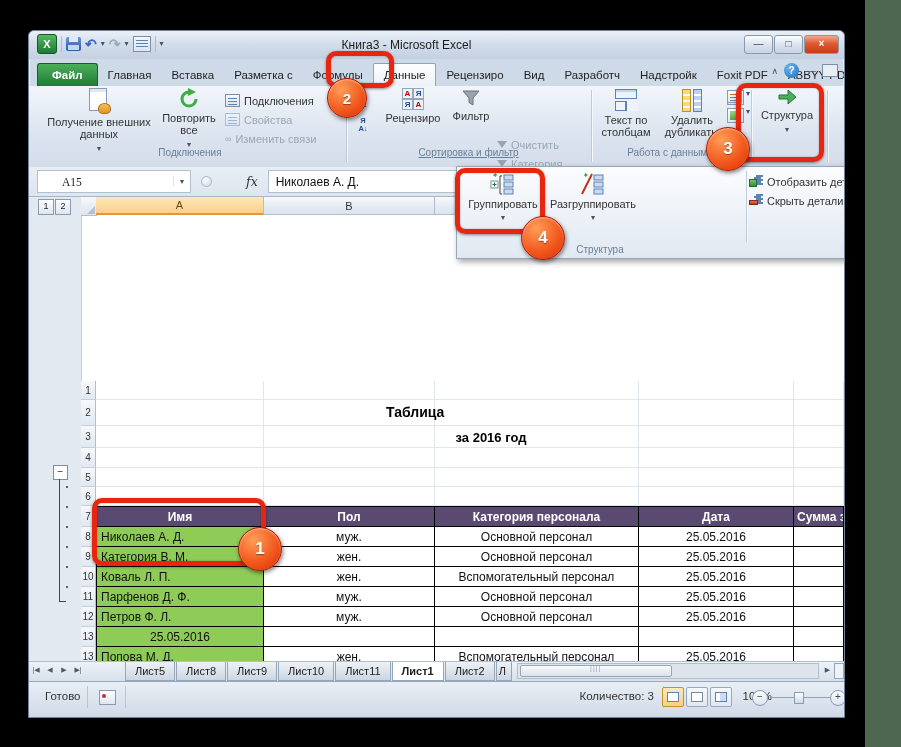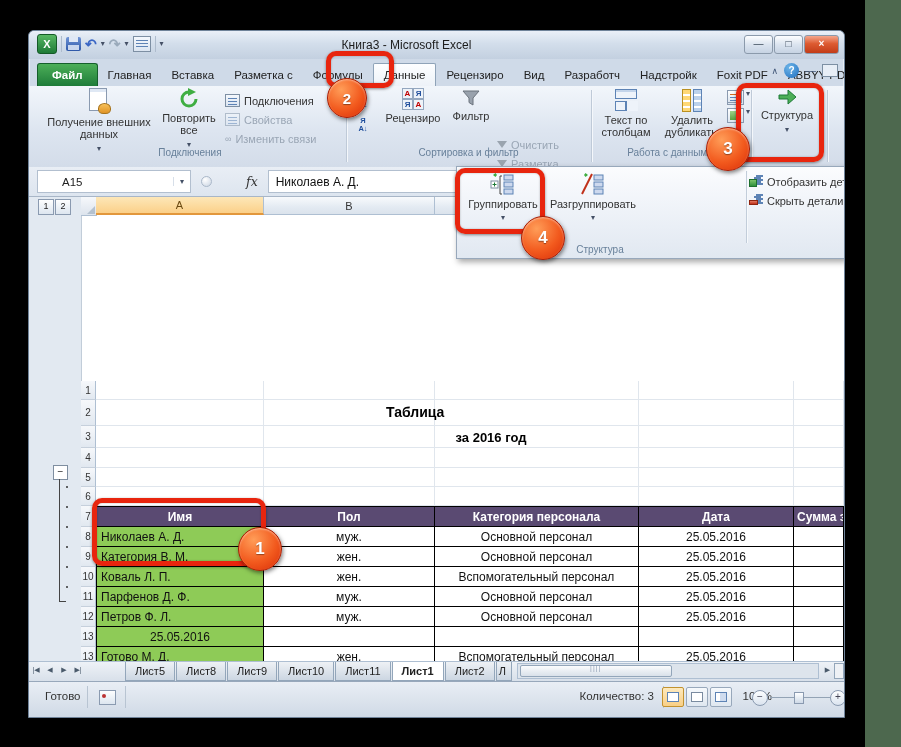--- a/index.html
+++ b/index.html
@@ -97,21 +97,21 @@
   .tiny.c:after{content:"";position:absolute;left:2px;top:3px;width:10px;height:1px;background:#d06a1f;
                 box-shadow:0 3px 0 #5d83b5,0 6px 0 #5d83b5;}
   .tiny.w:after{content:"";position:absolute;left:2px;top:2px;right:2px;bottom:2px;
                 background:linear-gradient(#9fd489,#5aa13f);}
   .ic-outline-arrow{margin-bottom:3px;}
 
   
   .fbar{position:absolute;left:0;top:136px;width:100%;height:30px;background:linear-gradient(#e9eef5,#dde5ef);
         display:flex;align-items:center;padding-left:8px;box-sizing:border-box;border-bottom:1px solid #a8b6c7;}
   .namebox{width:152px;height:21px;background:#fff;border:1px solid #b2bfcf;display:flex;align-items:center;
-           font-size:11.5px;color:#222;}
+           font-size:11.5px;color:#222;font-family:Liberation Serif, serif;}
   .namebox .nbtext{flex:1;padding-left:24px;}
   .namebox .nbarr{width:16px;text-align:center;font-size:8px;color:#445066;border-left:1px solid #d7dfe9;}
   .fbtn-dot{width:9px;height:9px;border-radius:50%;background:radial-gradient(circle at 35% 30%,#fff,#c9d4e2);
             border:1px solid #aab8c9;margin:0 8px 0 10px;}
   .fx{font-family:"DejaVu Serif",serif;font-style:italic;font-size:12.5px;color:#333;margin:0 10px 0 26px;}
   .fvalue{flex:1;height:21px;background:#fff;border:1px solid #b2bfcf;border-right:none;display:flex;
           align-items:center;font-size:12px;color:#111;padding-left:7px;}
 
   
   .flyout{position:absolute;left:427px;top:135px;width:388px;height:91px;z-index:20;
@@ -316,28 +316,28 @@
       </svg>
       <span>Фильтр</span>
     </div>
     <div class="smallcol" style="left:468px;top:5px;margin-top:44px;">
       <div class="smallitem off">
         <span class="mini-funnel"></span>
         <span>Очистить</span>
       </div>
       <div class="smallitem off">
         <span class="mini-funnel"></span>
-        <span>Разметка</span>
+        <span>Категория</span>
       </div>
       <div class="smallitem">
         <span class="mini-funnel on"></span>
         <span>Дополнительно</span>
       </div>
     </div>
-    <div class="glabel" style="left:317px;width:245px;">Сортировка и фильтр</div>
+    <div class="glabel" style="left:317px;width:245px;text-decoration:underline;">Сортировка и фильтр</div>
     <div class="gdiv" style="left:562px;"></div>
 
     <div class="bigbtn" style="left:566px;width:62px;">
       <div class="ic-t2c"></div>
       <span>Текст по столбцам</span>
     </div>
     <div class="bigbtn" style="left:630px;width:66px;">
       <div class="ic-dup"></div>
       <span>Удалить дубликаты</span>
     </div>
@@ -460,21 +460,21 @@
         <div class="c tdc" style="left: 406px; top: 410px; width: 204px; height: 20px;">Основной персонал</div>
         <div class="c tdc" style="left: 610px; top: 410px; width: 155px; height: 20px;">25.05.2016</div>
         <div class="c tdc" style="left: 765px; top: 410px; width: 50px; height: 20px;"></div>
         <div class="rh" style="top: 430px; height: 20px;">13</div>
         <div class="c green center" style="left: 67px; top: 430px; width: 168px; height: 20px;">25.05.2016</div>
         <div class="c tdc" style="left: 235px; top: 430px; width: 171px; height: 20px;"></div>
         <div class="c tdc" style="left: 406px; top: 430px; width: 204px; height: 20px;"></div>
         <div class="c tdc" style="left: 610px; top: 430px; width: 155px; height: 20px;"></div>
         <div class="c tdc" style="left: 765px; top: 430px; width: 50px; height: 20px;"></div>
         <div class="rh" style="top: 450px; height: 20px;">13</div>
-        <div class="c green" style="left: 67px; top: 450px; width: 168px; height: 20px;">Готово М. Д.</div>
+        <div class="c green" style="left: 67px; top: 450px; width: 168px; height: 20px;">Попова М. Д.</div>
         <div class="c tdc" style="left: 235px; top: 450px; width: 171px; height: 20px;">жен.</div>
         <div class="c tdc" style="left: 406px; top: 450px; width: 204px; height: 20px;">Вспомогательный персонал</div>
         <div class="c tdc" style="left: 610px; top: 450px; width: 155px; height: 20px;">25.05.2016</div>
         <div class="c tdc" style="left: 765px; top: 450px; width: 50px; height: 20px;"></div>
       </div>
 
     <span class="gtitle" style="left:357px;top:207px;font-size:14px;">Таблица</span>
     <span class="gtitle" style="left:392px;top:233px;width:140px;text-align:center;font-size:13px;">за 2016 год</span>
 
     <div class="minusbox" style="left:24px;top:268px;">−</div>

